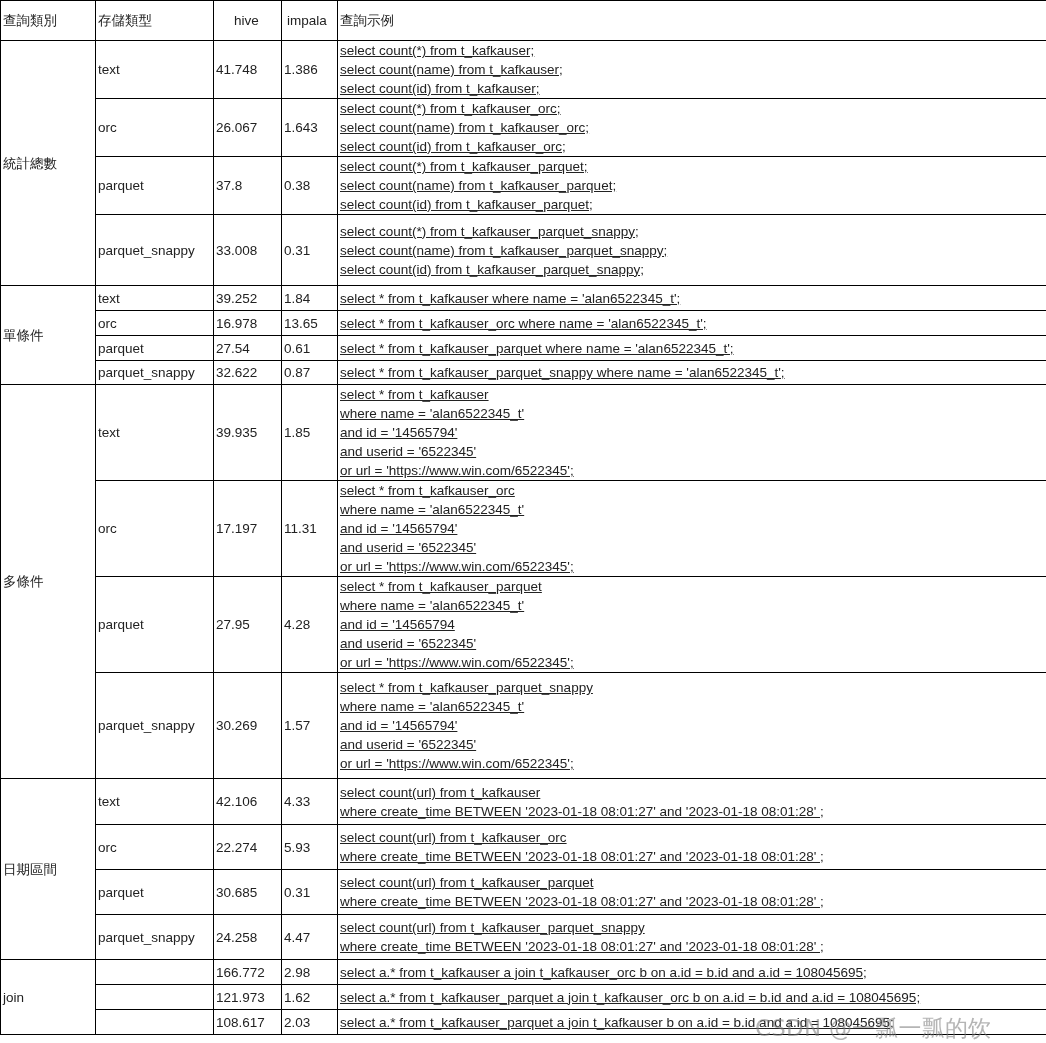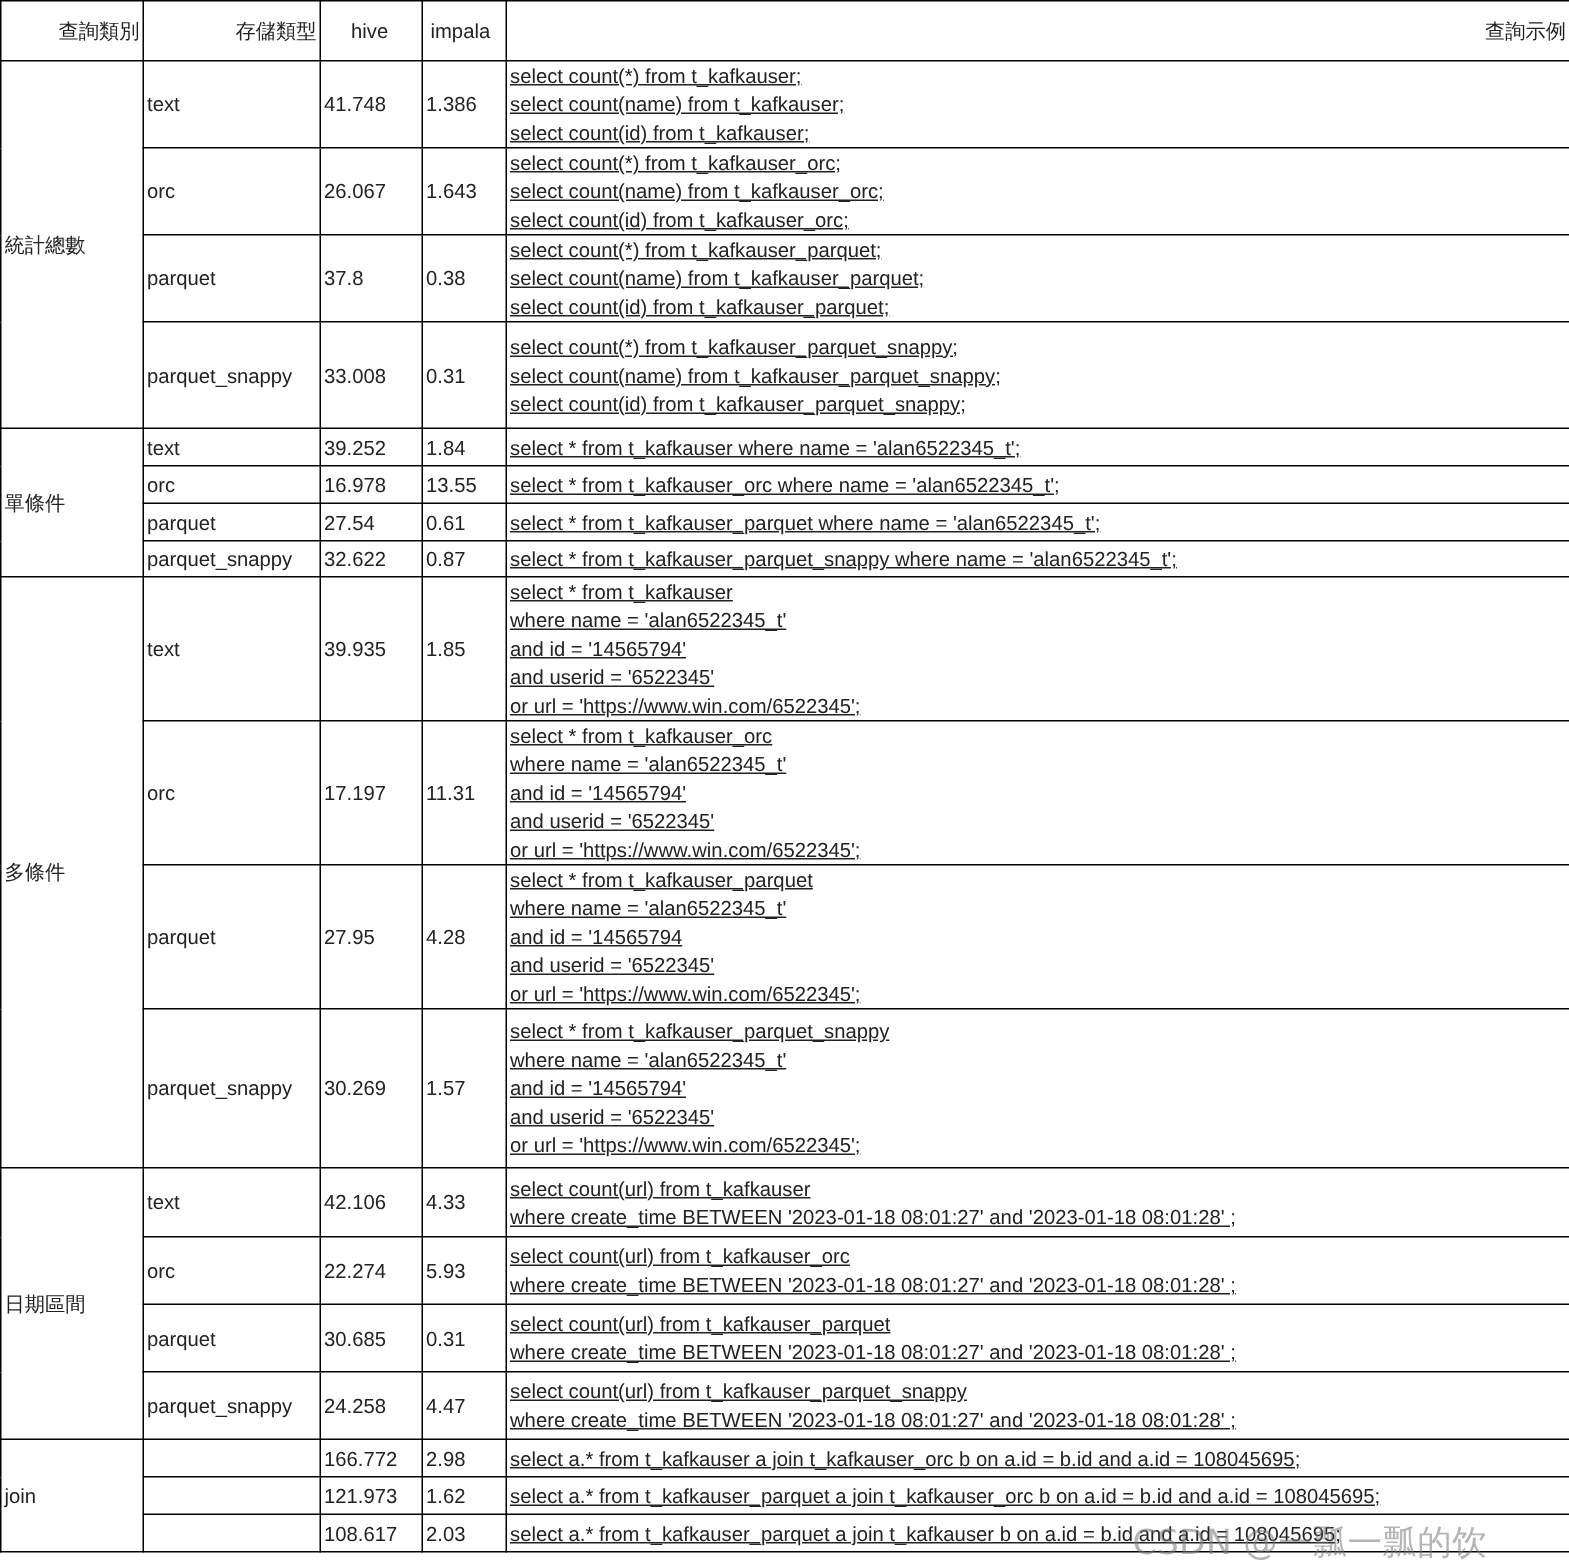--- a/index.html
+++ b/index.html
@@ -2,21 +2,21 @@
 <html><head>
 <meta charset="utf-8">
 <style>
   html, body { margin: 0; padding: 0; background: #ffffff; }
   body { width: 1046px; height: 1043px; position: relative; overflow: hidden;
          font-family: "Liberation Sans", "DejaVu Sans", sans-serif; color: #222; }
   table { border-collapse: collapse; table-layout: fixed; width: 1046px;
           position: absolute; left: 0; top: 0; }
   td, th { border: 1px solid #000; padding: 0 2px; font-size: 13.5px; line-height: 19px;
            font-weight: normal; vertical-align: middle; white-space: nowrap; overflow: hidden; }
-  th { text-align: right; height: 39px; }
+  th { text-align: left; height: 39px; }
   th.c-hive, th.c-impala { text-align: left; padding-left: 20px; }
   th.c-impala { padding-left: 5px; }
   td.cat { text-align: left; }
   td.cat.left { text-align: left; margin-left: 13px; }
   td.sql { padding-left: 2px; }
   .sql-line { display: block; text-decoration: underline; }
   .watermark { position: absolute; left: 755px; top: 1013px; font-size: 23px;
                color: rgba(120,120,120,0.55); letter-spacing: 0.2px; pointer-events: none;
                font-family: "DejaVu Sans", sans-serif; }
 </style>
@@ -87,21 +87,21 @@
         <td>text</td>
         <td>39.252</td>
         <td>1.84</td>
         <td class="sql">
           <span class="sql-line">select * from t_kafkauser where name = 'alan6522345_t';</span>
         </td>
       </tr>
       <tr style="height: 25px;">
         <td>orc</td>
         <td>16.978</td>
-        <td>13.55</td>
+        <td>13.65</td>
         <td class="sql">
           <span class="sql-line">select * from t_kafkauser_orc where name = 'alan6522345_t';</span>
         </td>
       </tr>
       <tr style="height: 25px;">
         <td>parquet</td>
         <td>27.54</td>
         <td>0.61</td>
         <td class="sql">
           <span class="sql-line">select * from t_kafkauser_parquet where name = 'alan6522345_t';</span>

